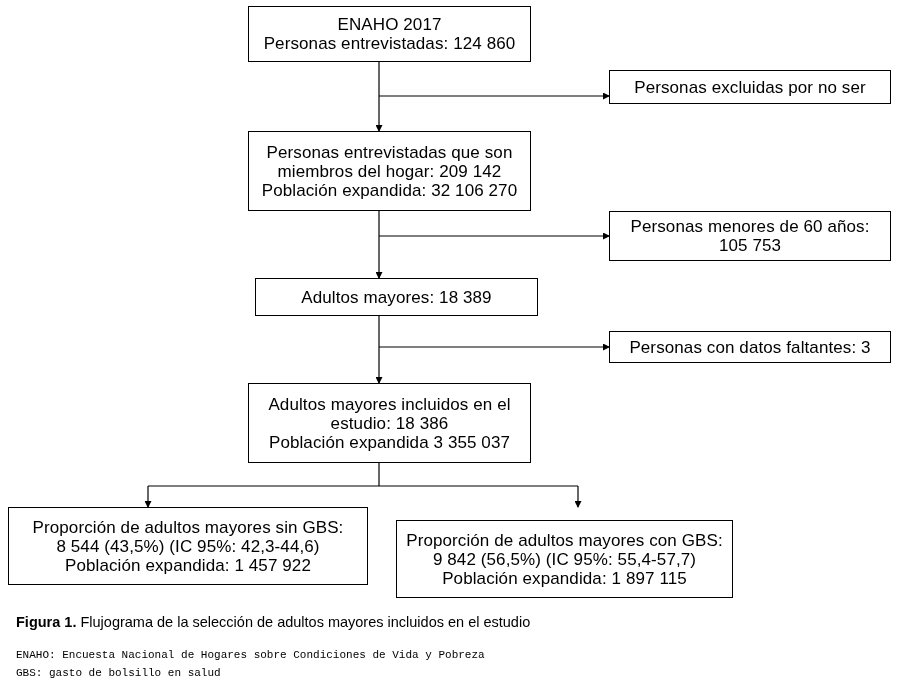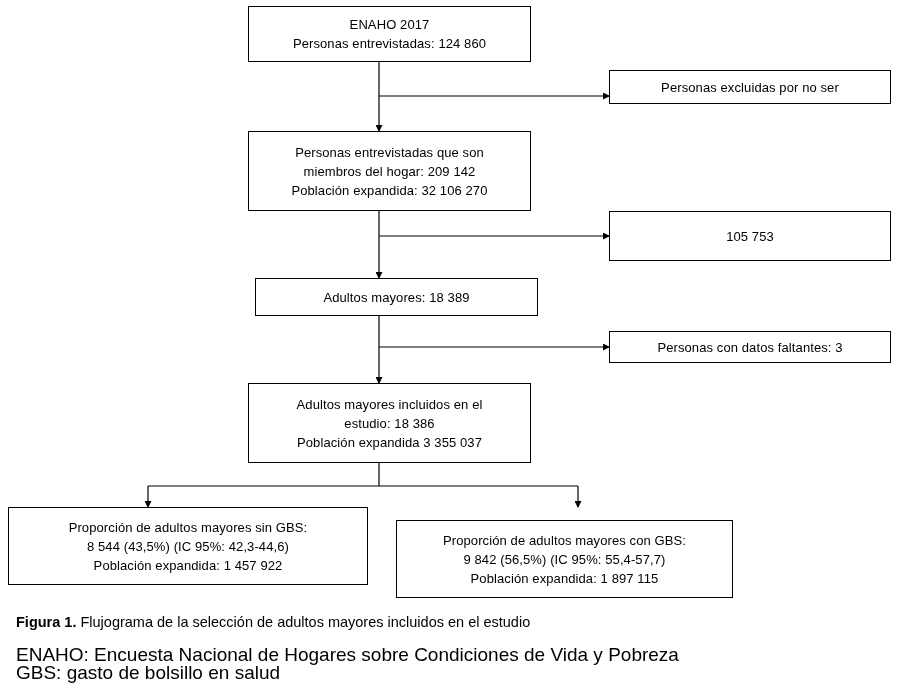--- a/index.html
+++ b/index.html
@@ -27,21 +27,21 @@
   .node {
     position: absolute;
     box-sizing: border-box;
     border: 1px solid #000000;
     background: #ffffff;
     display: flex;
     flex-direction: column;
     align-items: center;
     justify-content: center;
     text-align: right;
-    font-size: 13px;
+    font-size: 17px;
     line-height: 19px;
     letter-spacing: 0.1px;
     z-index: 2;
   }
   .node .line {
     display: block;
     white-space: nowrap;
   }
 
   
@@ -69,22 +69,23 @@
   .fig-caption {
     font-size: 14.5px;
     line-height: 20px;
     margin: 0 0 14px 0;
     white-space: nowrap;
   }
   .fig-caption .fig-label {
     font-weight: bold;
   }
   .footnotes {
-    font-size: 19px;
+    font-size: 11px;
     line-height: 18px;
+    font-family: Liberation Mono, monospace;
   }
   .footnote-line {
     display: block;
     white-space: nowrap;
   }
 </style>
 </head>
 <body>
 
 <svg id="flow-canvas" viewBox="0 0 900 600" xmlns="http://www.w3.org/2000/svg">
@@ -132,20 +133,21 @@
   <span class="line">Personas excluidas por no ser</span>
 </div>
 
 <div class="node" id="node-miembros">
   <span class="line">Personas entrevistadas que son</span>
   <span class="line">miembros del hogar: 209 142</span>
   <span class="line">Población expandida: 32 106 270</span>
 </div>
 
 <div class="node" id="node-menores">
+  <span class="line">Personas menores de 60 años:</span>
   <span class="line">105 753</span>
 </div>
 
 <div class="node" id="node-adultos">
   <span class="line">Adultos mayores: 18 389</span>
 </div>
 
 <div class="node" id="node-faltantes">
   <span class="line">Personas con datos faltantes: 3</span>
 </div>

